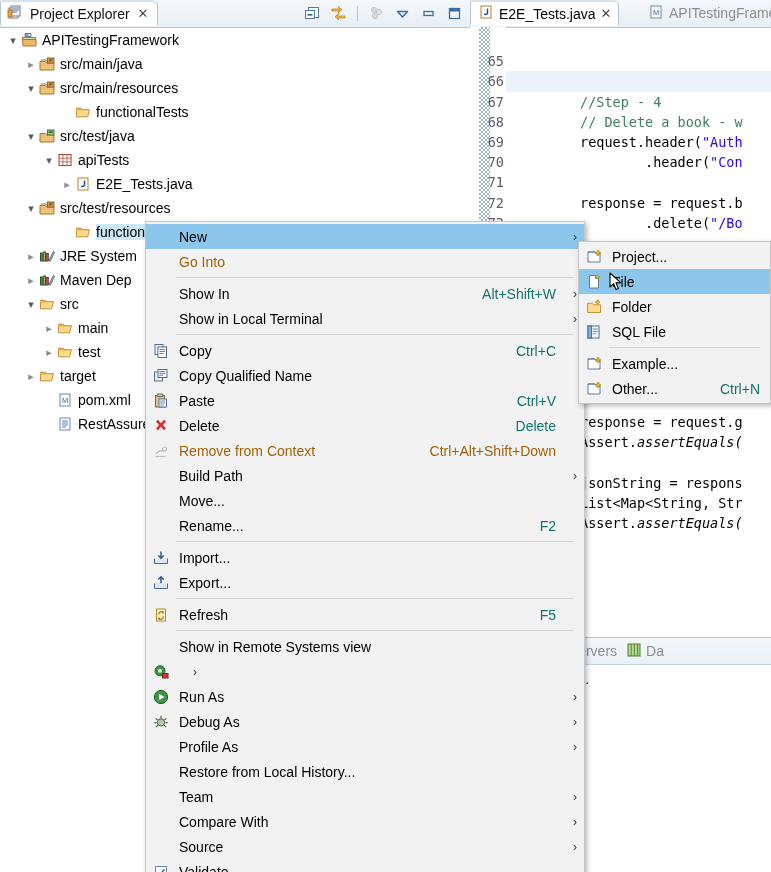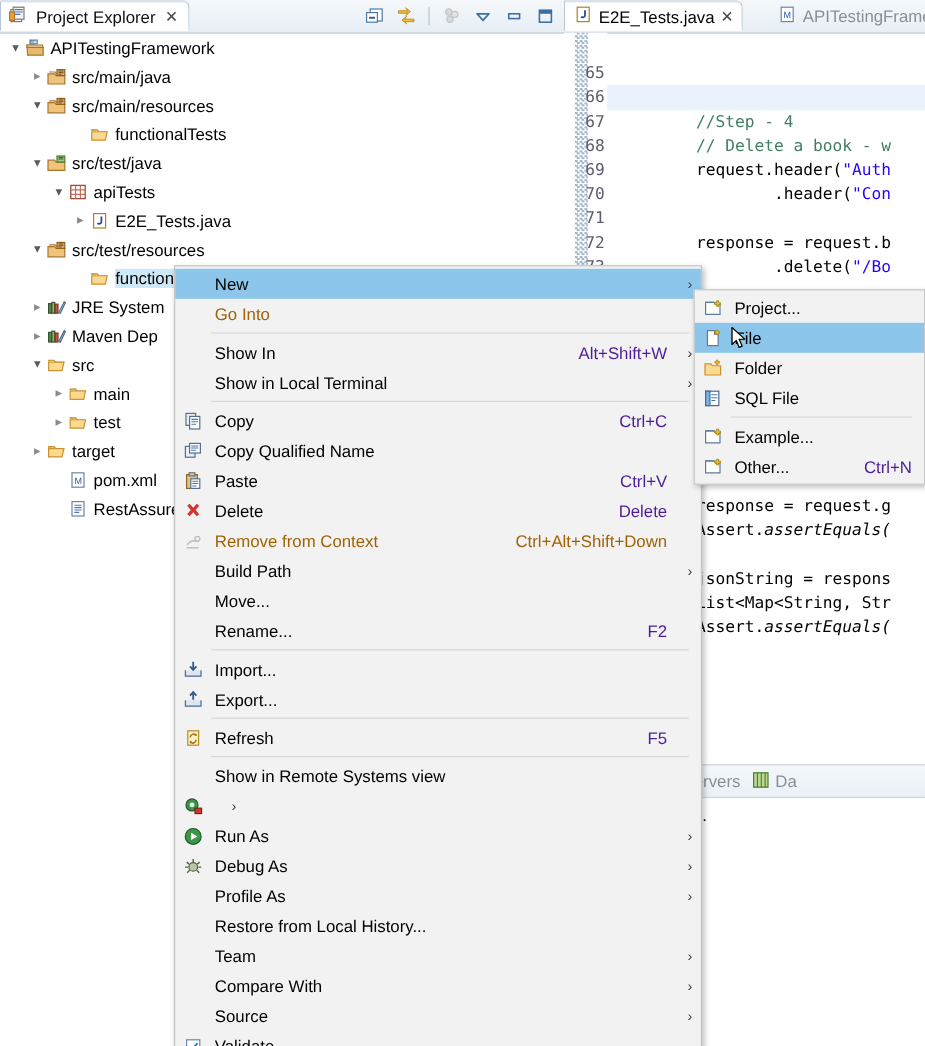--- a/index.html
+++ b/index.html
@@ -62,21 +62,21 @@
   .bvtab{display:flex;align-items:center;gap:4px;font-size:14px;color:#8a8f96;white-space:nowrap;}
   #bv-body{position:absolute;left:0;top:27px;width:301px;padding:6px 0 0 0;
     font-size:14px;color:#000;white-space:nowrap;}
   
   #ctxmenu{position:absolute;left:145px;top:221px;width:440px;
     background:#f2f2f2;border:1px solid #c6c6c6;box-shadow:2px 2px 5px rgba(0,0,0,.28);
     padding:2px 0;box-sizing:border-box;}
   .mi{height:25px;display:flex;align-items:center;position:relative;font-size:14px;color:#000;}
   .mi .mico{width:30px;height:25px;display:flex;align-items:center;justify-content:center;flex:0 0 30px;}
   .mi .mlabel{flex:1 1 auto;padding-left:3px;}
-  .mi .maccel{color:#4c1d95;font-size:14px;padding-right:10px;}
+  .mi .maccel{color:#0f766e;font-size:14px;padding-right:10px;}
   .mi .marrow{width:18px;text-align:center;font-size:12px;color:#3c3c3c;}
   .mi.sel{background:#8cc6ea;}
   .mi.dis .mlabel,.mi.dis .maccel{color:#a16207;}
   .msep{height:1px;background:#d7d7d7;margin:3px 10px 3px 30px;}
   
   #submenu{position:absolute;left:578px;top:221px;width:193px;
     background:#f2f2f2;border:1px solid #c6c6c6;box-shadow:2px 2px 5px rgba(0,0,0,.28);
     padding:2px 0;box-sizing:border-box;margin-top:20px;}
   #submenu .mi{height:25px;}
   

